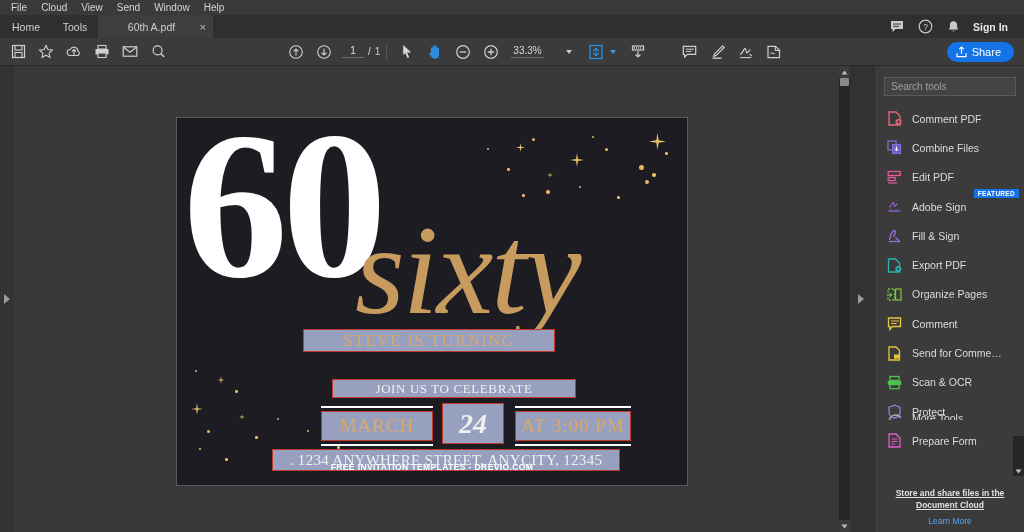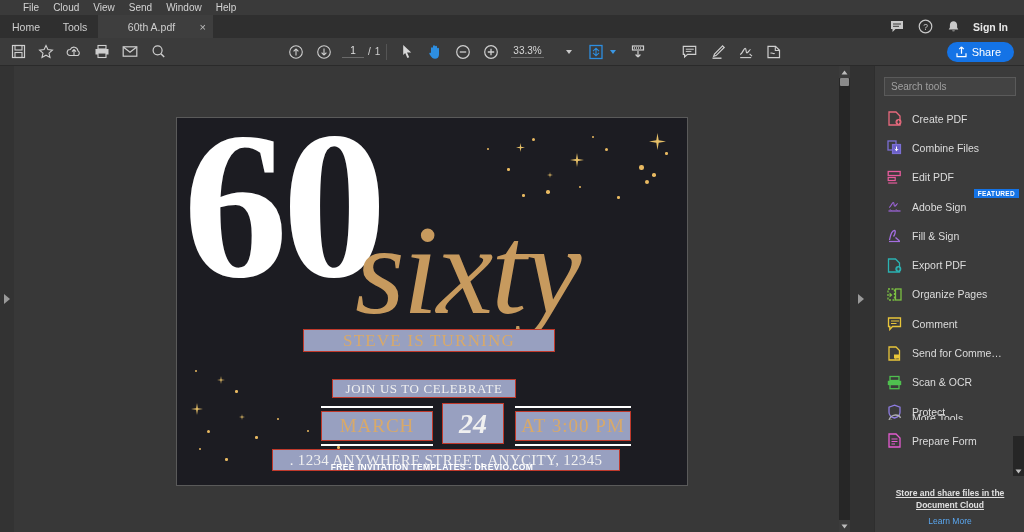--- a/index.html
+++ b/index.html
@@ -7,21 +7,21 @@
     width: 1024px; height: 532px;
     background: #323232;
     font-family: "Liberation Sans", sans-serif;
     overflow: hidden;
   }
   #app { position: relative; width: 1024px; height: 532px; background: #323232; }
 
   
   .menubar {
     position: absolute; top: 0; left: 0; width: 1024px; height: 15px;
-    background: #3a3a3a; display: flex; align-items: center; padding-left: 16px;
+    background: #3a3a3a; display: flex; align-items: center; padding-left: 4px;
   }
   .menu-item {
     font-size: 10px; color: #d4d4d4; padding: 0 7px; line-height: 15px;
     white-space: nowrap;
   }
 
   
   .tabbar {
     position: absolute; top: 15px; left: 0; width: 1024px; height: 23px;
     background: #2f2f2f; display: flex; align-items: stretch;
@@ -434,21 +434,21 @@
       <div class="sparkle dot" style="left:18px; top:252px; width:2px; height:2px;"></div>
       <div class="sparkle dot" style="left:160px; top:328px; width:2.5px; height:2.5px;"></div>
 
       <div class="big60">60</div>
 
       <div class="sixty">sixty</div>
 
       <div class="field" style="left:126px; top:211px; width:252px; height:23px; font-size:17px; letter-spacing:1.2px;">STEVE IS TURNING</div>
 
 
-      <div class="field white" style="left:155px; top:261px; width:184px; height:19px; font-size:13px; letter-spacing:0.6px;">JOIN US TO CELEBRATE</div>
+      <div class="field white" style="left:155px; top:261px; width:244px; height:19px; font-size:13px; letter-spacing:0.6px;">JOIN US TO CELEBRATE</div>
 
       <div class="rule" style="left:144px; top:288px; width:112px;"></div>
       <div class="field" style="left:144px; top:293px; width:112px; height:30px; font-size:19px; letter-spacing:1px;">MARCH</div>
       <div class="rule" style="left:144px; top:326px; width:112px;"></div>
 
       <div class="field white" style="left:265px; top:285px; width:62px; height:41px; font-size:28px; font-style:italic; font-weight:bold;">24</div>
 
       <div class="rule" style="left:338px; top:288px; width:116px;"></div>
       <div class="field" style="left:338px; top:293px; width:116px; height:30px; font-size:19px; letter-spacing:1px;">AT 3:00 PM</div>
       <div class="rule" style="left:338px; top:326px; width:116px;"></div>
@@ -482,21 +482,21 @@
     <div class="tool-list">
 
       <div class="tool-row">
         <span class="tool-ico">
           <svg width="15" height="15" viewBox="0 0 15 15">
             <path d="M2 1h7l4 4v9H2z" fill="none" stroke="#e8697d" stroke-width="1.3"></path>
             <circle cx="11.5" cy="11" r="3" fill="#e8697d"></circle>
             <path d="M11.5 9.3v3.4M9.8 11h3.4" stroke="#3b3b3b" stroke-width="1"></path>
           </svg>
         </span>
-        <span class="tool-label">Create PDF</span>
+        <span class="tool-label">Comment PDF</span>
       </div>
 
       <div class="tool-row">
         <span class="tool-ico">
           <svg width="15" height="15" viewBox="0 0 15 15">
             <rect x="1" y="1" width="8" height="9" fill="none" stroke="#7b6fd4" stroke-width="1.3"></rect>
             <rect x="5.5" y="4.5" width="8" height="9" fill="#6b5fc8" stroke="#7b6fd4" stroke-width="1.2"></rect>
             <path d="M9.5 6.5v4.2M7.8 9l1.7 1.7L11.2 9" stroke="#fff" stroke-width="1" fill="none"></path>
           </svg>
         </span>

